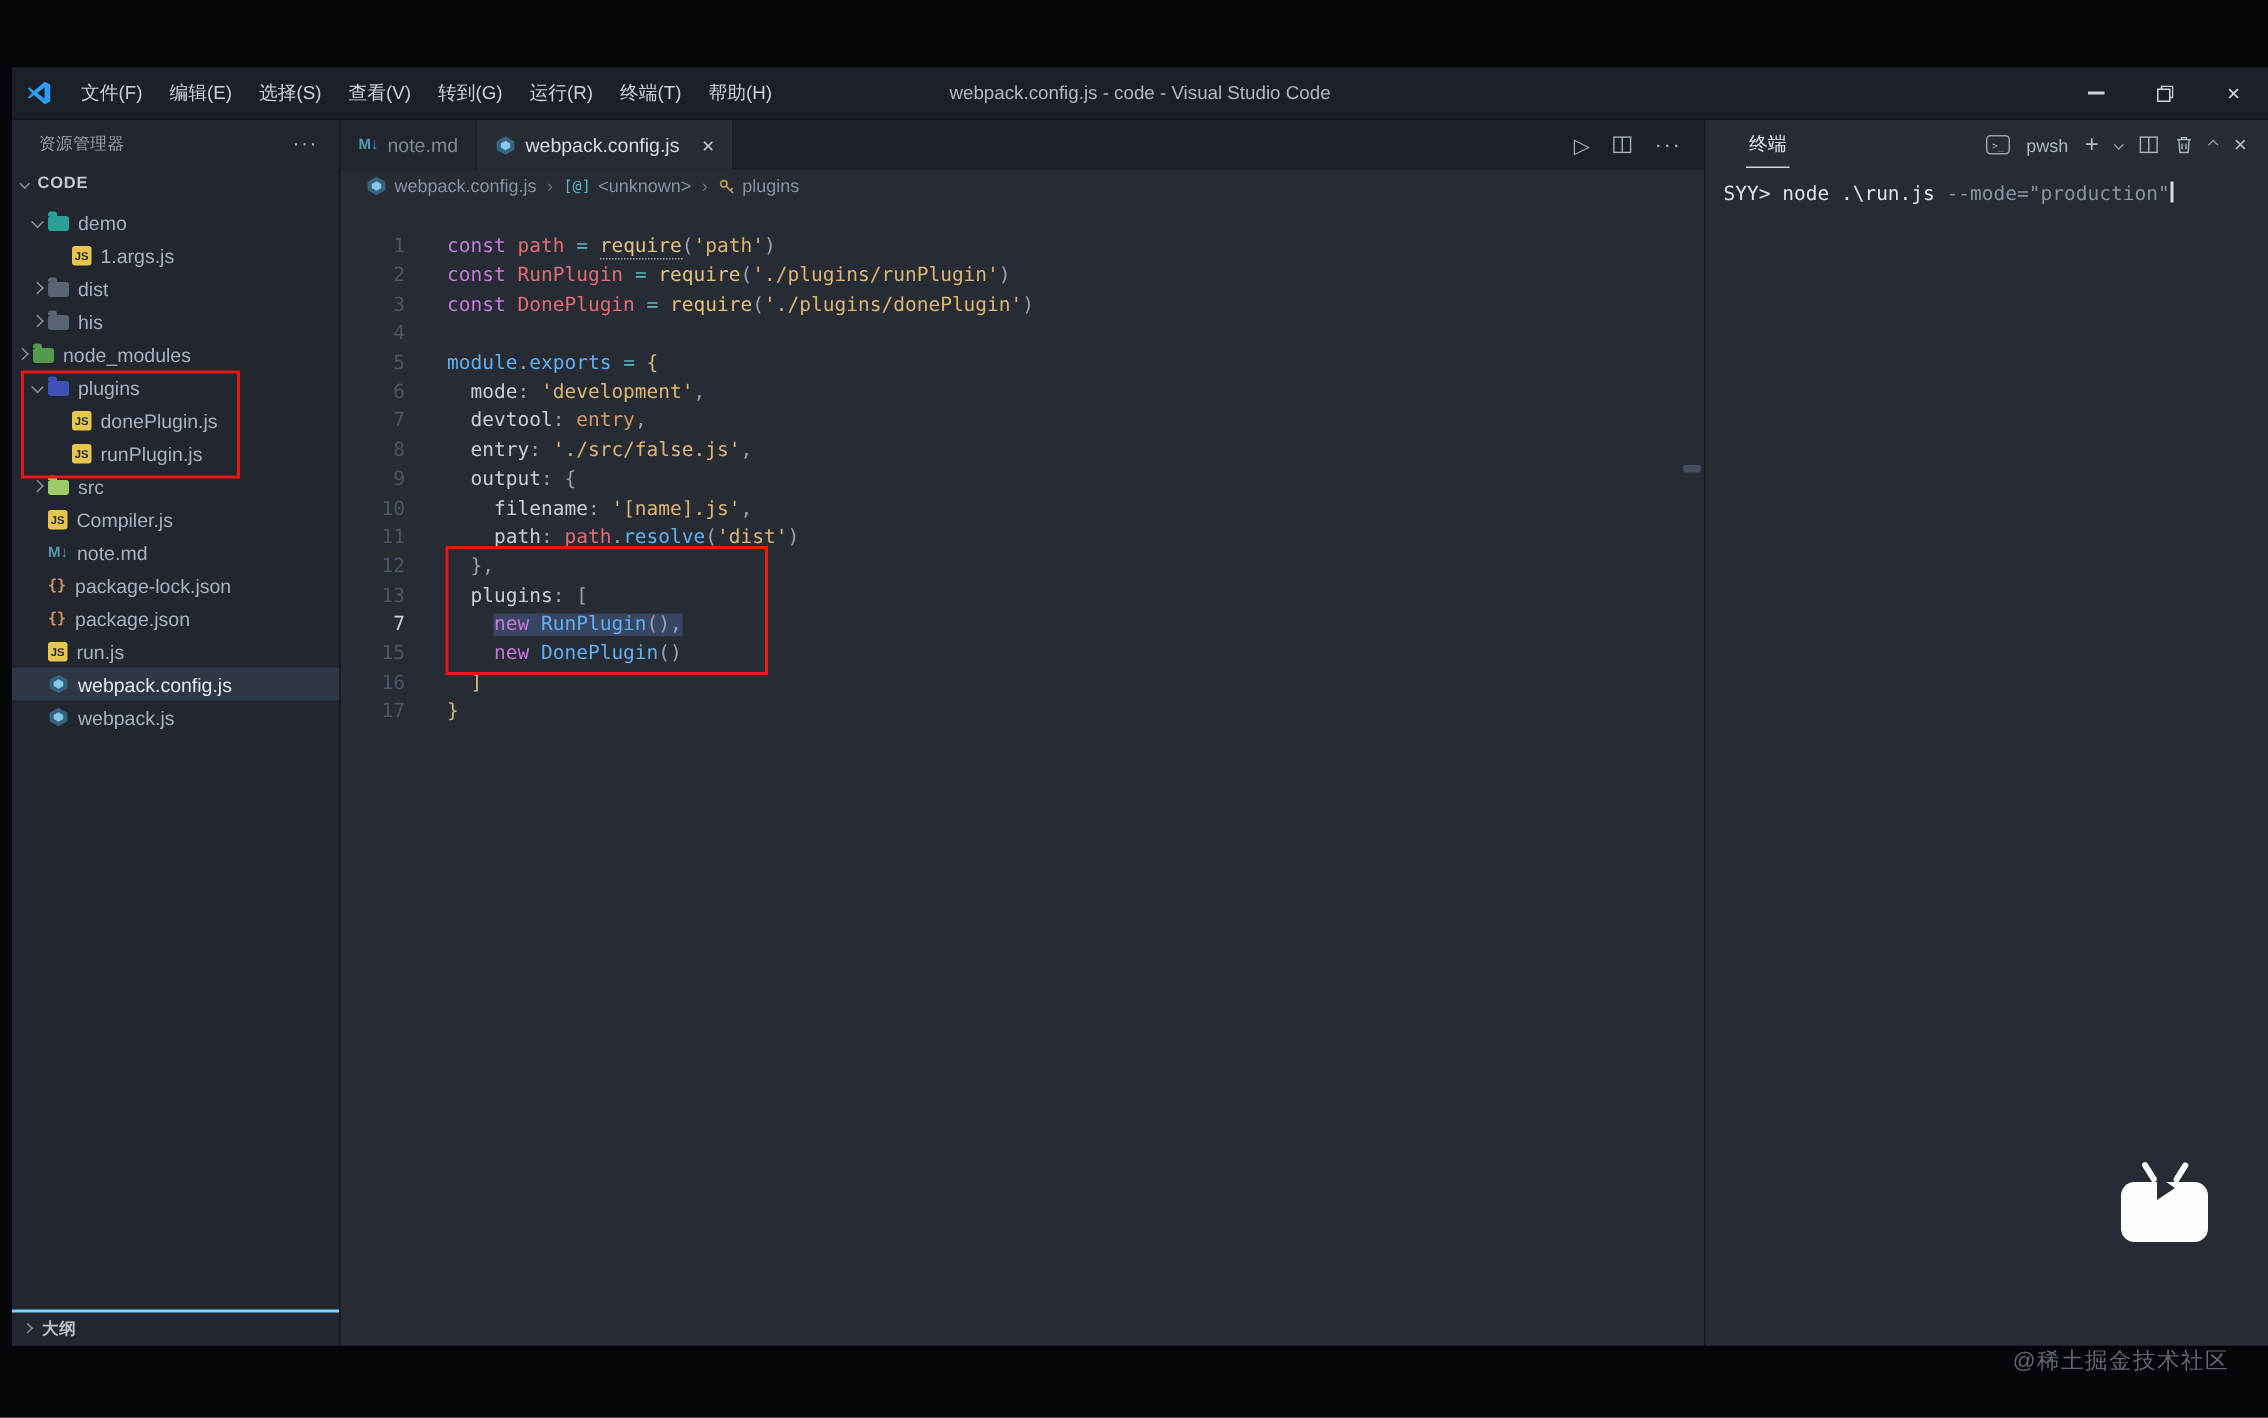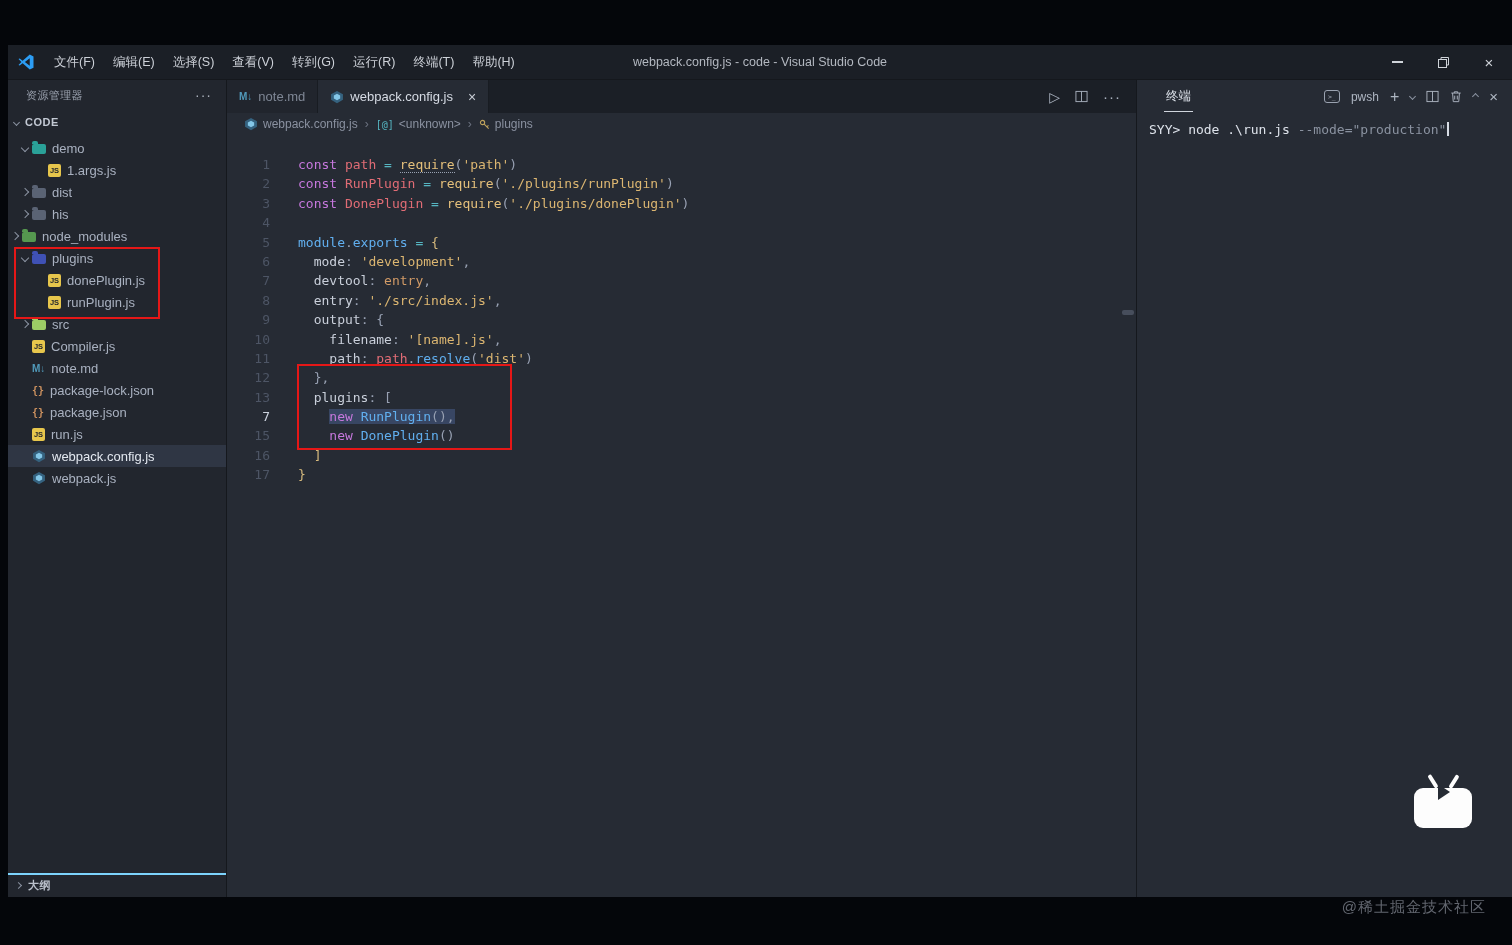--- a/index.html
+++ b/index.html
@@ -331,21 +331,21 @@
           </div>
 
         <div class="code" id="code-lines">
             <div class="code-line"><span class="ln">1</span><span class="code-text"><span class="tk-kw">const</span><span class="tk-pl"> </span><span class="tk-vr">path</span><span class="tk-pl"> </span><span class="tk-op">=</span><span class="tk-pl"> </span><span class="tk-fn tk-dots">require</span><span class="tk-pl">(</span><span class="tk-st">'path'</span><span class="tk-pl">)</span></span></div>
             <div class="code-line"><span class="ln">2</span><span class="code-text"><span class="tk-kw">const</span><span class="tk-pl"> </span><span class="tk-vr">RunPlugin</span><span class="tk-pl"> </span><span class="tk-op">=</span><span class="tk-pl"> </span><span class="tk-fn">require</span><span class="tk-pl">(</span><span class="tk-st">'./plugins/runPlugin'</span><span class="tk-pl">)</span></span></div>
             <div class="code-line"><span class="ln">3</span><span class="code-text"><span class="tk-kw">const</span><span class="tk-pl"> </span><span class="tk-vr">DonePlugin</span><span class="tk-pl"> </span><span class="tk-op">=</span><span class="tk-pl"> </span><span class="tk-fn">require</span><span class="tk-pl">(</span><span class="tk-st">'./plugins/donePlugin'</span><span class="tk-pl">)</span></span></div>
             <div class="code-line"><span class="ln">4</span><span class="code-text"></span></div>
             <div class="code-line"><span class="ln">5</span><span class="code-text"><span class="tk-bl">module</span><span class="tk-pl">.</span><span class="tk-bl">exports</span><span class="tk-pl"> </span><span class="tk-op">=</span><span class="tk-pl"> </span><span class="tk-br">{</span></span></div>
             <div class="code-line"><span class="ln">6</span><span class="code-text"><span class="tk-pl">  </span><span class="tk-pr">mode</span><span class="tk-pl">: </span><span class="tk-st">'development'</span><span class="tk-pl">,</span></span></div>
             <div class="code-line"><span class="ln">7</span><span class="code-text"><span class="tk-pl">  </span><span class="tk-pr">devtool</span><span class="tk-pl">: </span><span class="tk-num">entry</span><span class="tk-pl">,</span></span></div>
-            <div class="code-line"><span class="ln">8</span><span class="code-text"><span class="tk-pl">  </span><span class="tk-pr">entry</span><span class="tk-pl">: </span><span class="tk-st">'./src/index.js'</span><span class="tk-pl">,</span></span></div>
+            <div class="code-line"><span class="ln">8</span><span class="code-text"><span class="tk-pl">  </span><span class="tk-pr">entry</span><span class="tk-pl">: </span><span class="tk-st">'./src/false.js'</span><span class="tk-pl">,</span></span></div>
             <div class="code-line"><span class="ln">9</span><span class="code-text"><span class="tk-pl">  </span><span class="tk-pr">output</span><span class="tk-pl">: </span><span class="tk-pl">{</span></span></div>
             <div class="code-line"><span class="ln">10</span><span class="code-text"><span class="tk-pl">    </span><span class="tk-pr">filename</span><span class="tk-pl">: </span><span class="tk-st">'[name].js'</span><span class="tk-pl">,</span></span></div>
             <div class="code-line"><span class="ln">11</span><span class="code-text"><span class="tk-pl">    </span><span class="tk-pr">path</span><span class="tk-pl">: </span><span class="tk-vr">path</span><span class="tk-pl">.</span><span class="tk-bl">resolve</span><span class="tk-pl">(</span><span class="tk-st">'dist'</span><span class="tk-pl">)</span></span></div>
             <div class="code-line"><span class="ln">12</span><span class="code-text"><span class="tk-pl">  },</span></span></div>
             <div class="code-line"><span class="ln">13</span><span class="code-text"><span class="tk-pl">  </span><span class="tk-pr">plugins</span><span class="tk-pl">: </span><span class="tk-pl">[</span></span></div>
             <div class="code-line"><span class="ln active">7</span><span class="code-text"><span class="tk-pl">    </span><span class="tk-kw tk-hl">new</span><span class="tk-pl tk-hl"> </span><span class="tk-bl tk-hl">RunPlugin</span><span class="tk-pl tk-hl">(),</span></span></div>
             <div class="code-line"><span class="ln">15</span><span class="code-text"><span class="tk-pl">    </span><span class="tk-kw">new</span><span class="tk-pl"> </span><span class="tk-bl">DonePlugin</span><span class="tk-pl">()</span></span></div>
             <div class="code-line"><span class="ln">16</span><span class="code-text"><span class="tk-pl">  </span><span class="tk-br">]</span></span></div>
             <div class="code-line"><span class="ln">17</span><span class="code-text"><span class="tk-br">}</span></span></div>
           </div>

